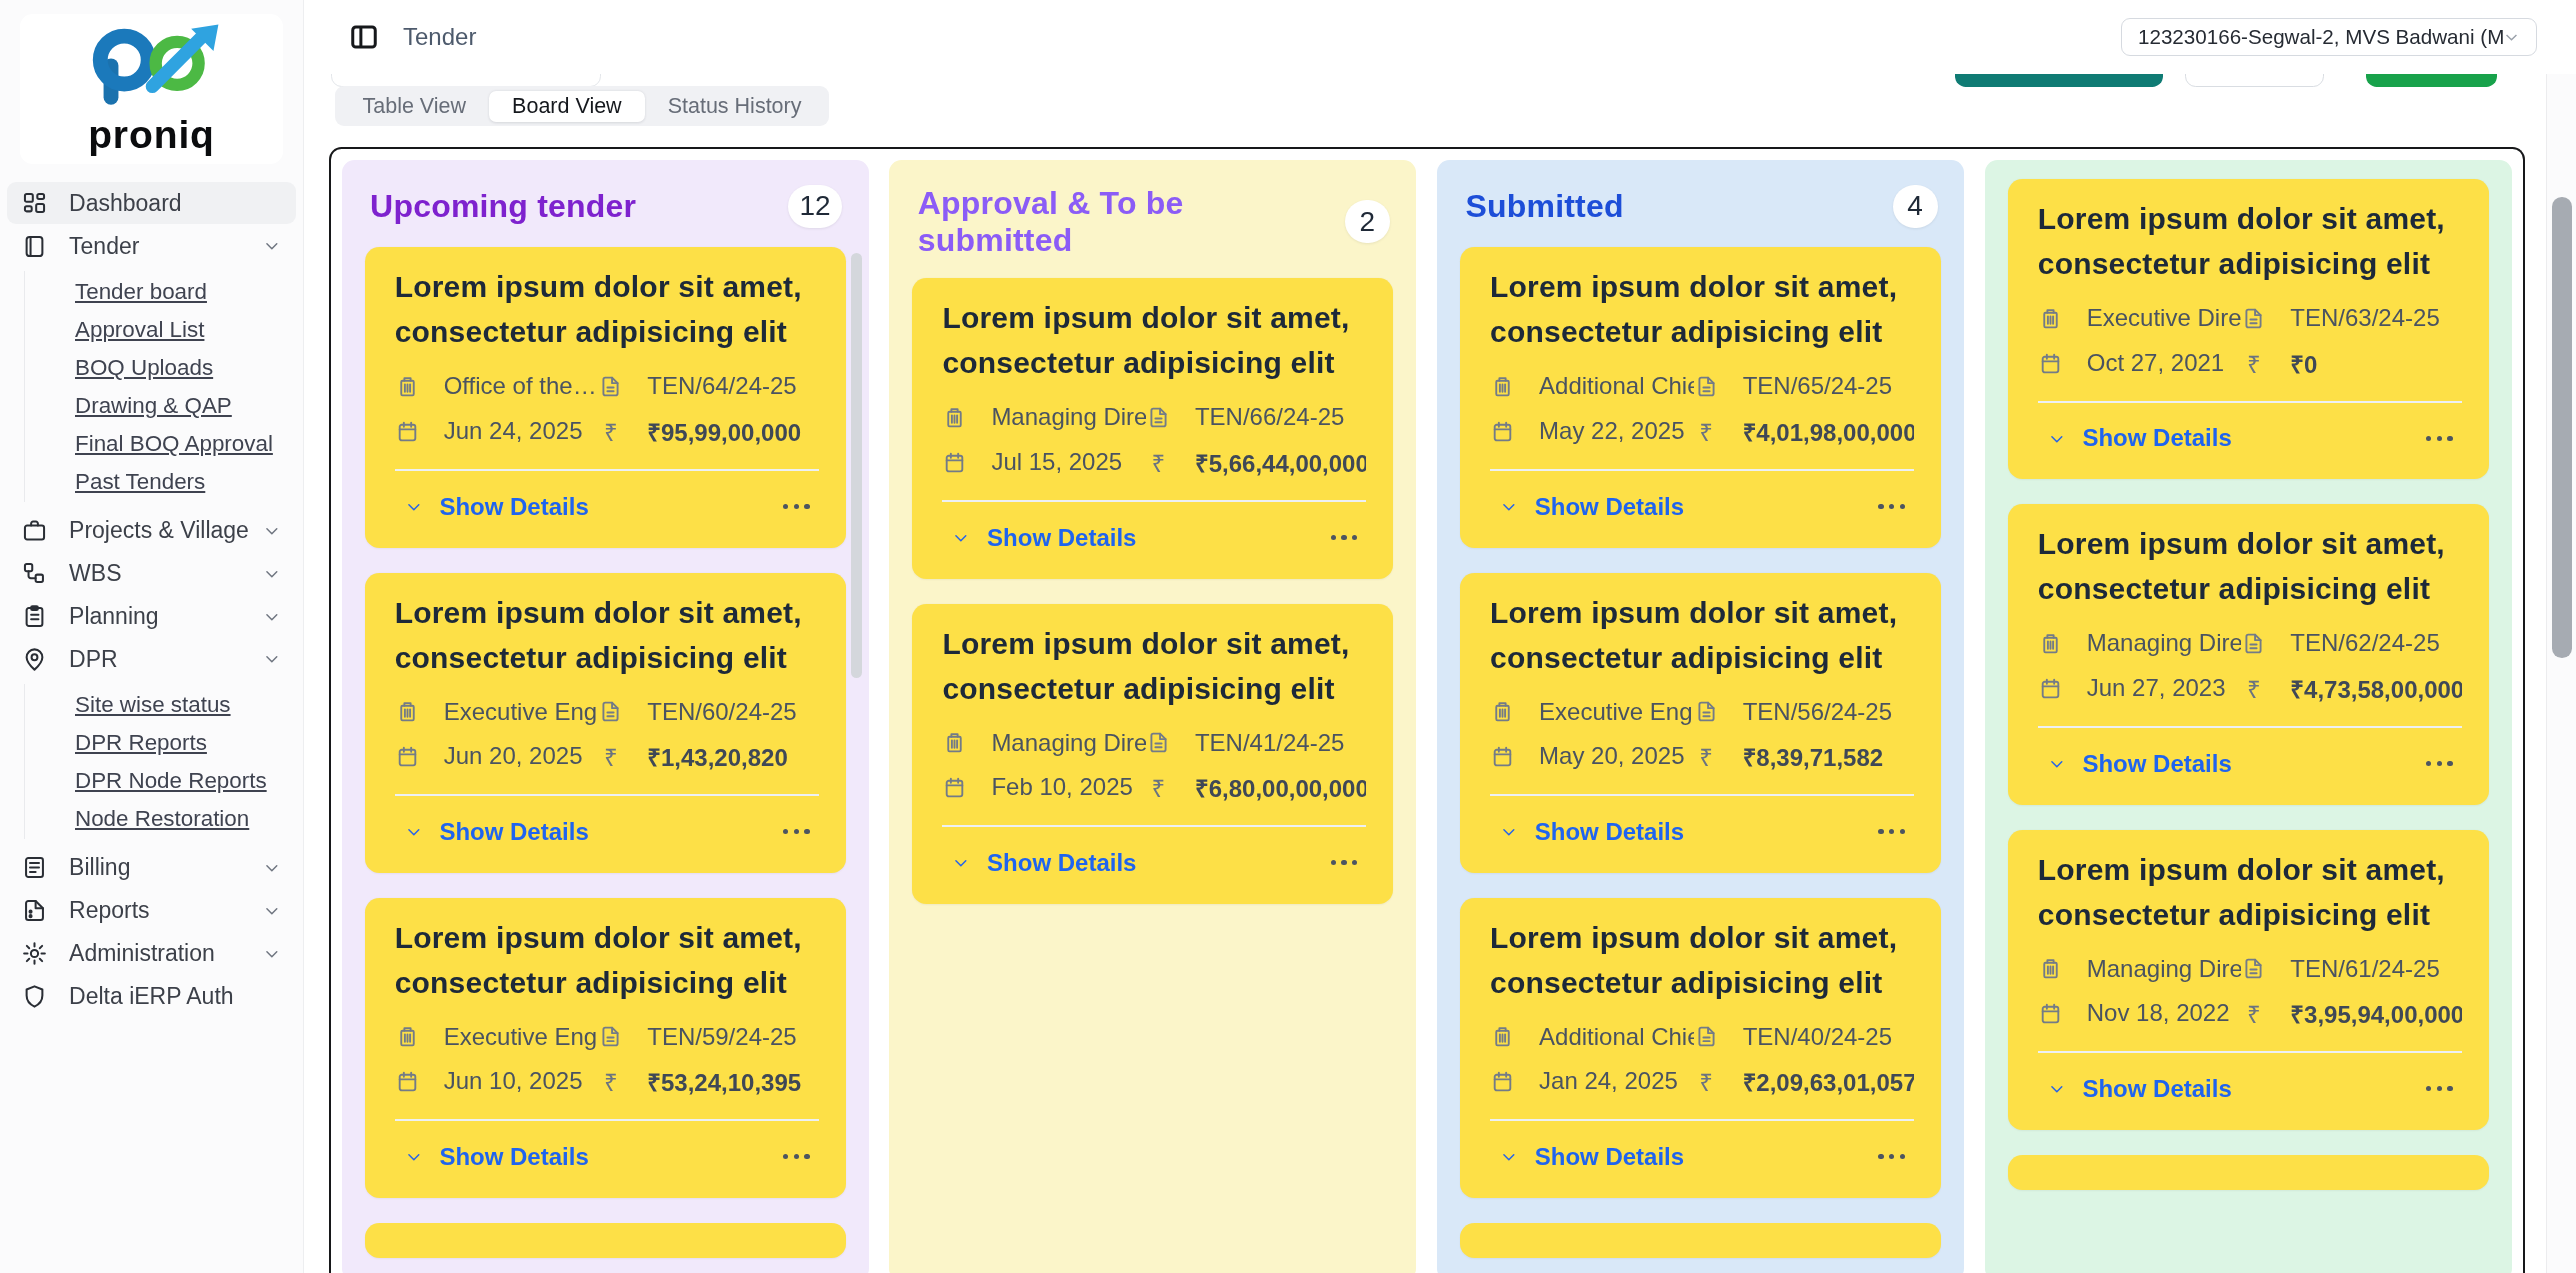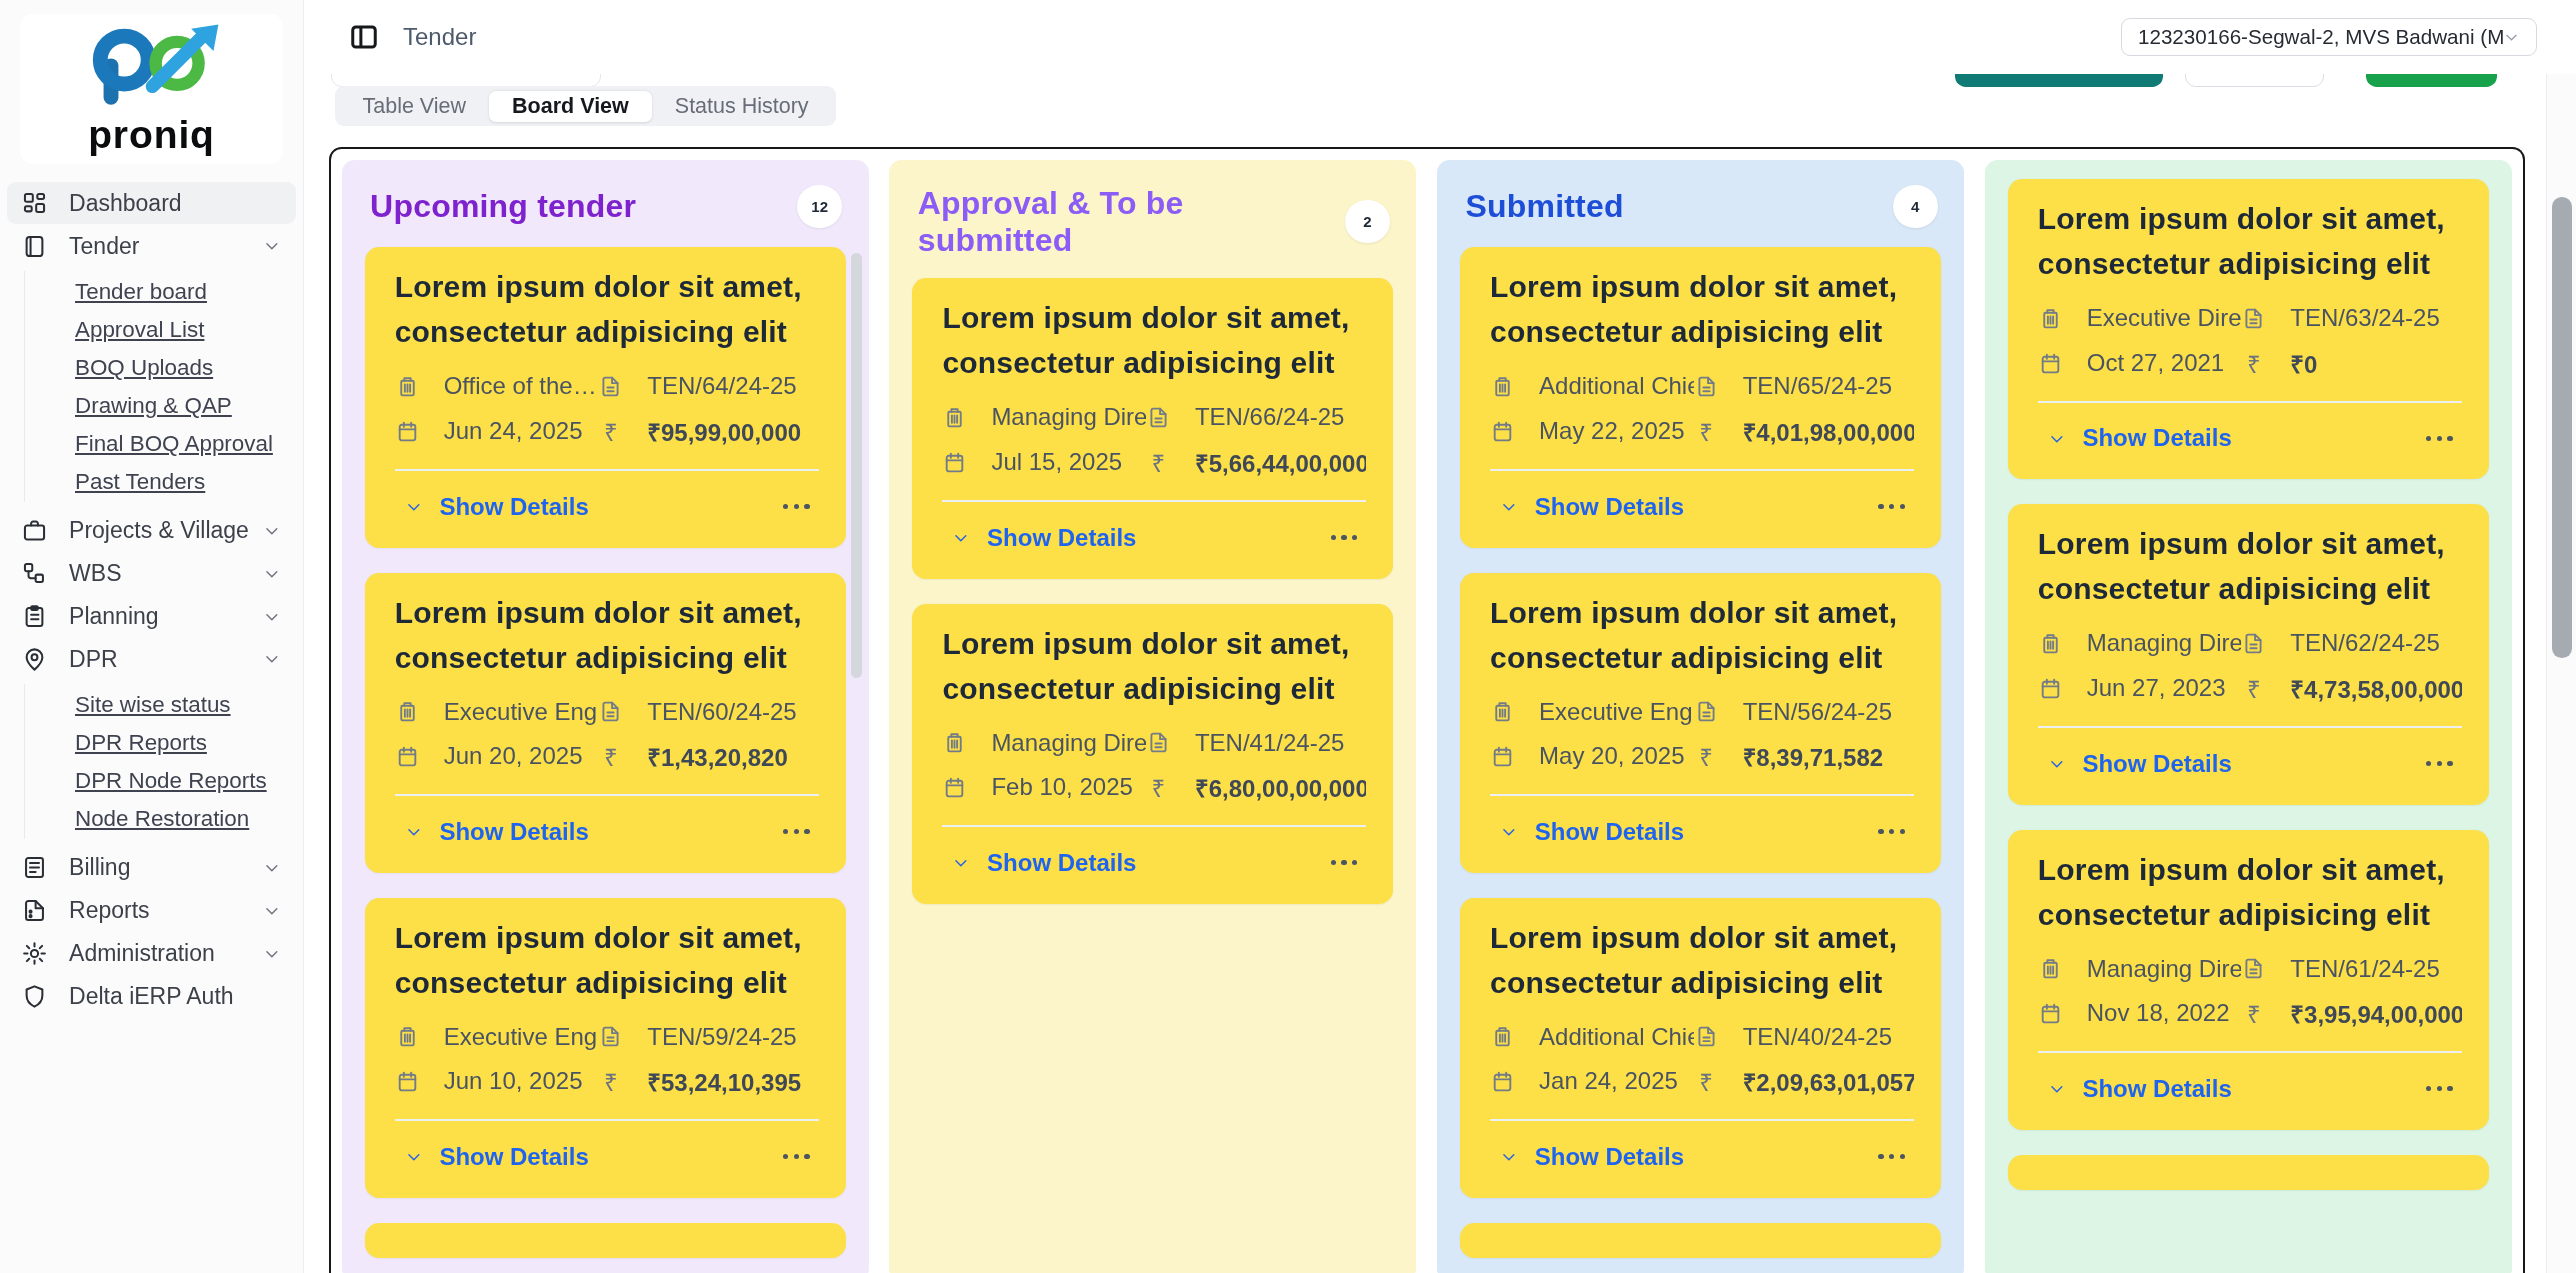--- a/index.html
+++ b/index.html
@@ -43,31 +43,31 @@
   .sliver.search { left:27px; width:270px; background:#fff; border:1.8px solid #E3E6EA; }
   .sliver.teal   { left:1651px; width:208px; background:#0F7B74; }
   .sliver.white  { left:1881px; width:139px; background:#fff; border:1.8px solid #D9DDE2; }
   .sliver.green  { left:2062px; width:131px; background:#18A24B; }
 
   
   .tabstrip { position:absolute; left:31px; top:12px; display:inline-flex; background:#F0F1F4;
     border-radius:9px; padding:4.5px; }
   .tab { height:31px; display:flex; align-items:center; padding:0 23px; font-size:21.5px; color:#676D78;
     border-radius:7.2px; cursor:pointer; white-space:nowrap; }
-  .tab.active { background:#fff; color:#15181D; font-weight:700; box-shadow:0 0.9px 2.7px rgba(16,24,40,.12); }
+  .tab.active { background:#fff; color:#15181D; font-weight:400; box-shadow:0 0.9px 2.7px rgba(16,24,40,.12); }
 
   
   .board { position:absolute; left:25px; top:73px; right:21.5px; height:1145px;
     border:2.7px solid #17181A; border-bottom:none; border-radius:12.5px 12.5px 0 0; background:#fff;
     padding:10.7px; display:flex; gap:20.6px; overflow:hidden; }
   .col { flex:1; border-radius:12.5px; padding:19.7px 23px; position:relative; overflow:hidden; }
   .col-head { display:flex; align-items:center; justify-content:space-between; margin:5.4px 3.6px 19.7px 5.4px; }
   .col-title { font-size:32px; font-weight:700; letter-spacing:0.2px; }
   .badge { min-width:45px; height:43px; padding:0 11.6px; border-radius:894px; background:#fff; color:#1F2937;
-    font-size:15px; font-weight:700; display:flex; align-items:center; justify-content:center;
+    font-size:28px; font-weight:400; display:flex; align-items:center; justify-content:center;
     box-shadow:0 0.9px 2.7px rgba(0,0,0,.08); }
   .col-scroll-thumb { position:absolute; right:6.3px; top:93px; width:11.6px; height:425px; border-radius:6.3px;
     background:#D4D7DC; }
 
   .card { background:#fde047; border-radius:14.3px; padding:17px 27px 18px 30px; margin-bottom:25px;
     box-shadow:0 0.9px 1.8px rgba(16,24,40,.05); }
   .card-title { font-size:30px; font-weight:700; color:#1D2939; line-height:1.5; letter-spacing:0.2px; }
   .meta { margin-top:18px; display:grid; grid-template-columns:48% 52%; row-gap:14.3px; }
   .mi { display:flex; align-items:center; gap:24px; font-size:24px; color:#4A5361; white-space:nowrap; overflow:hidden; }
   .micon { width:25px; height:25px; color:#737B87; display:inline-flex; flex:none; }

